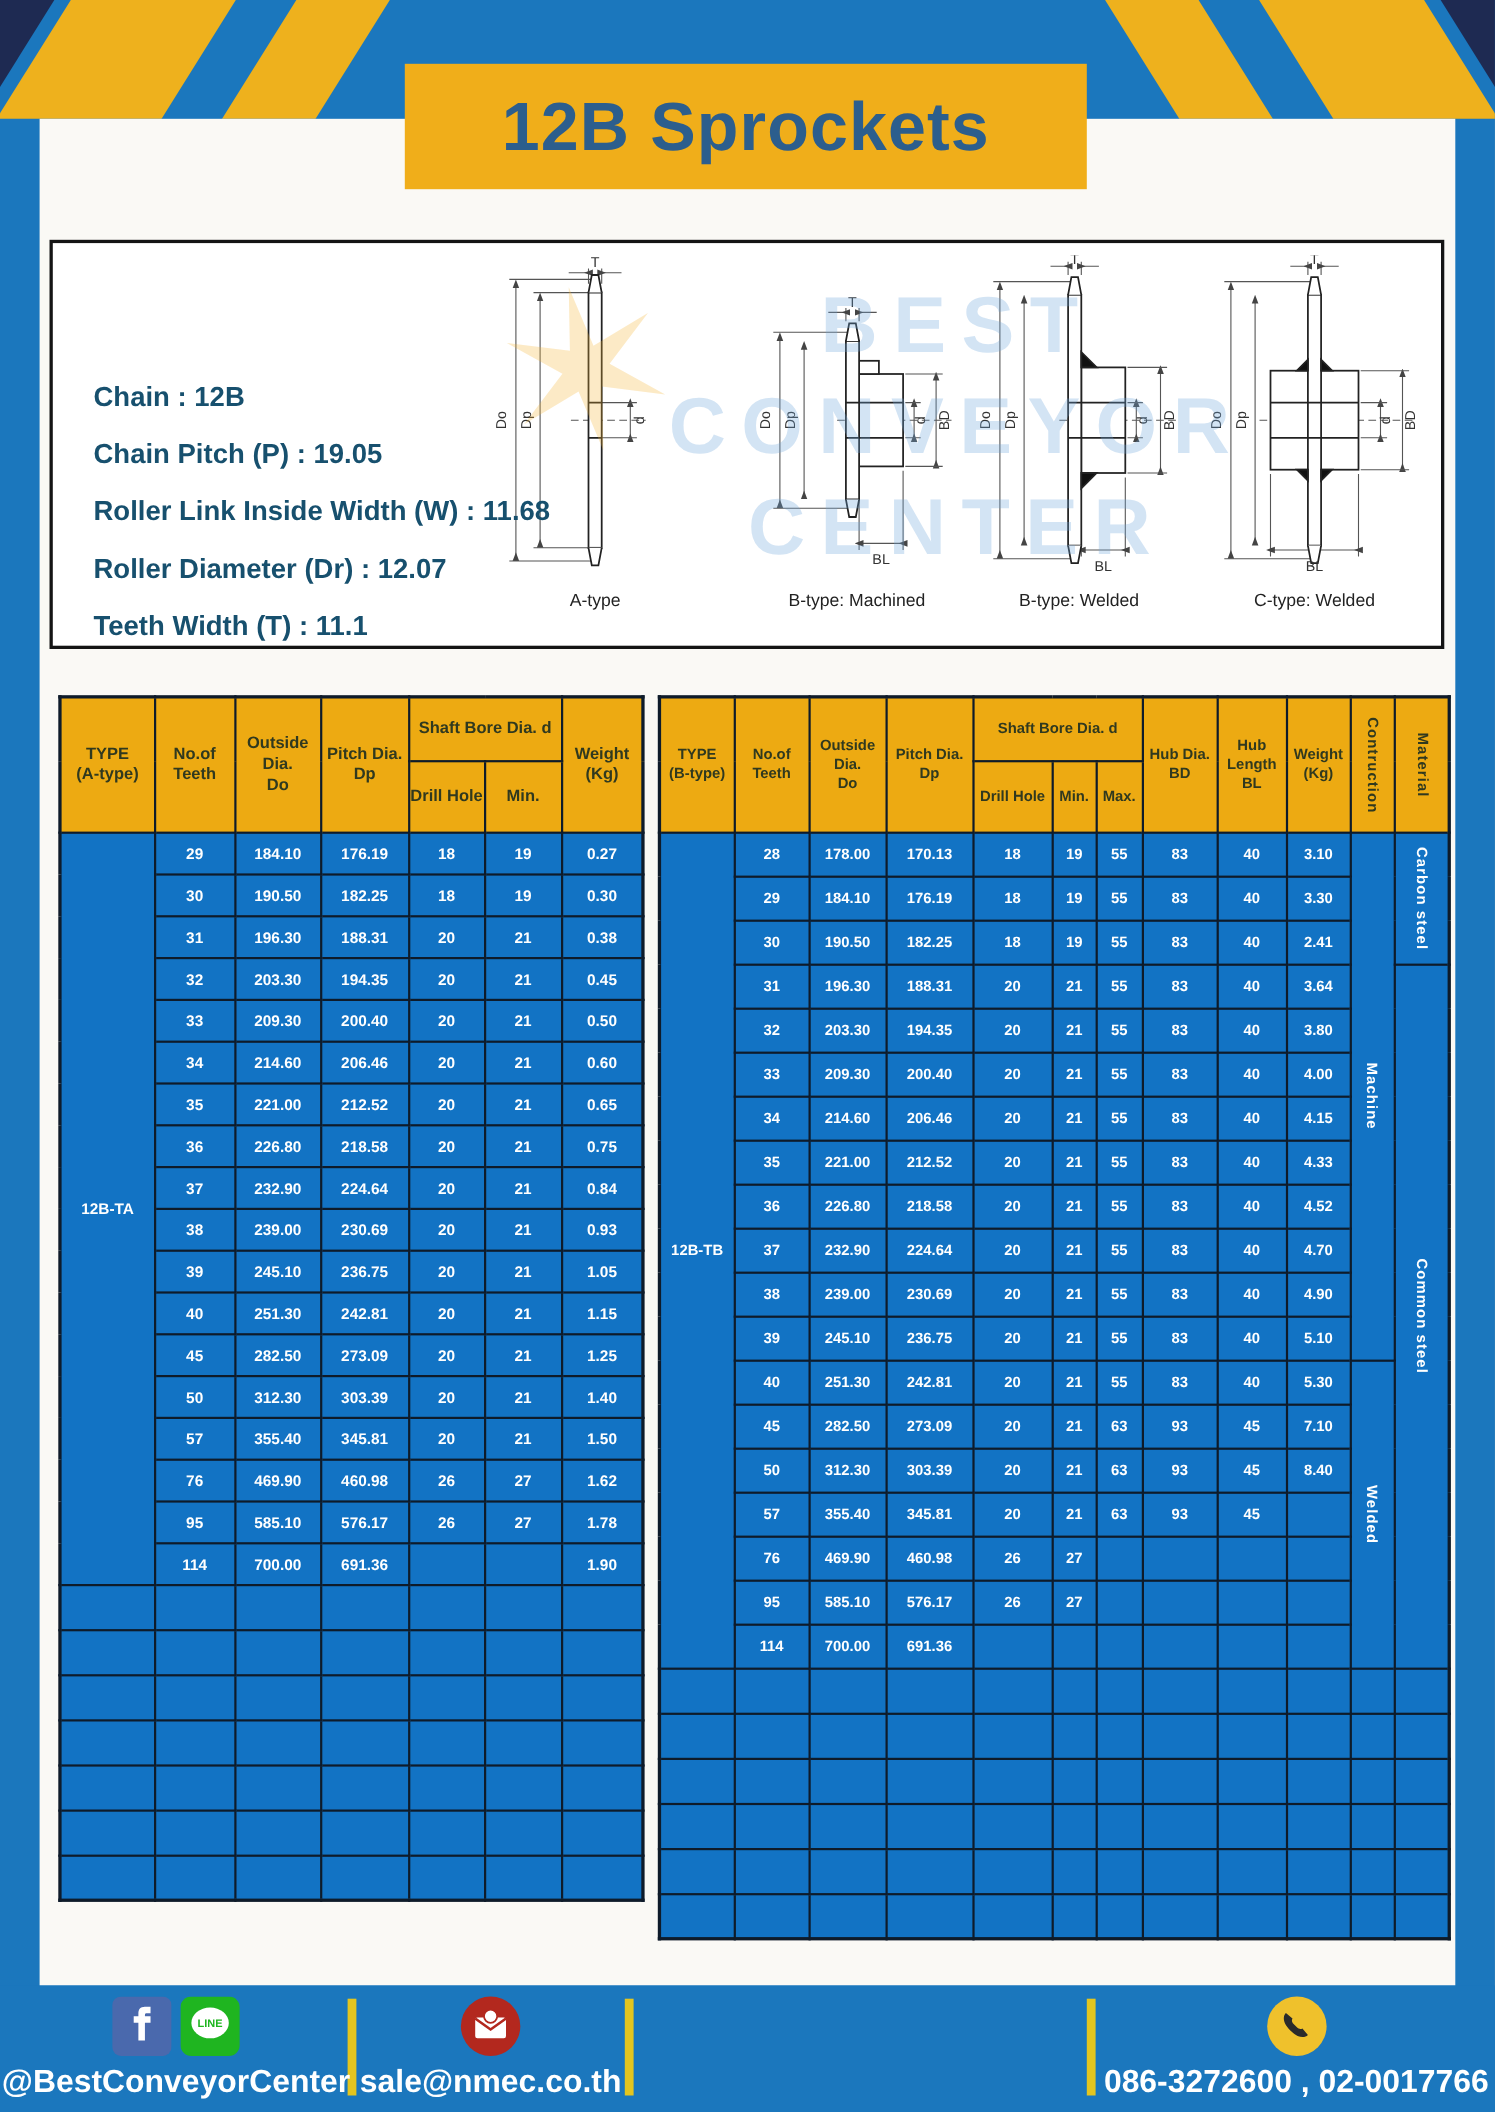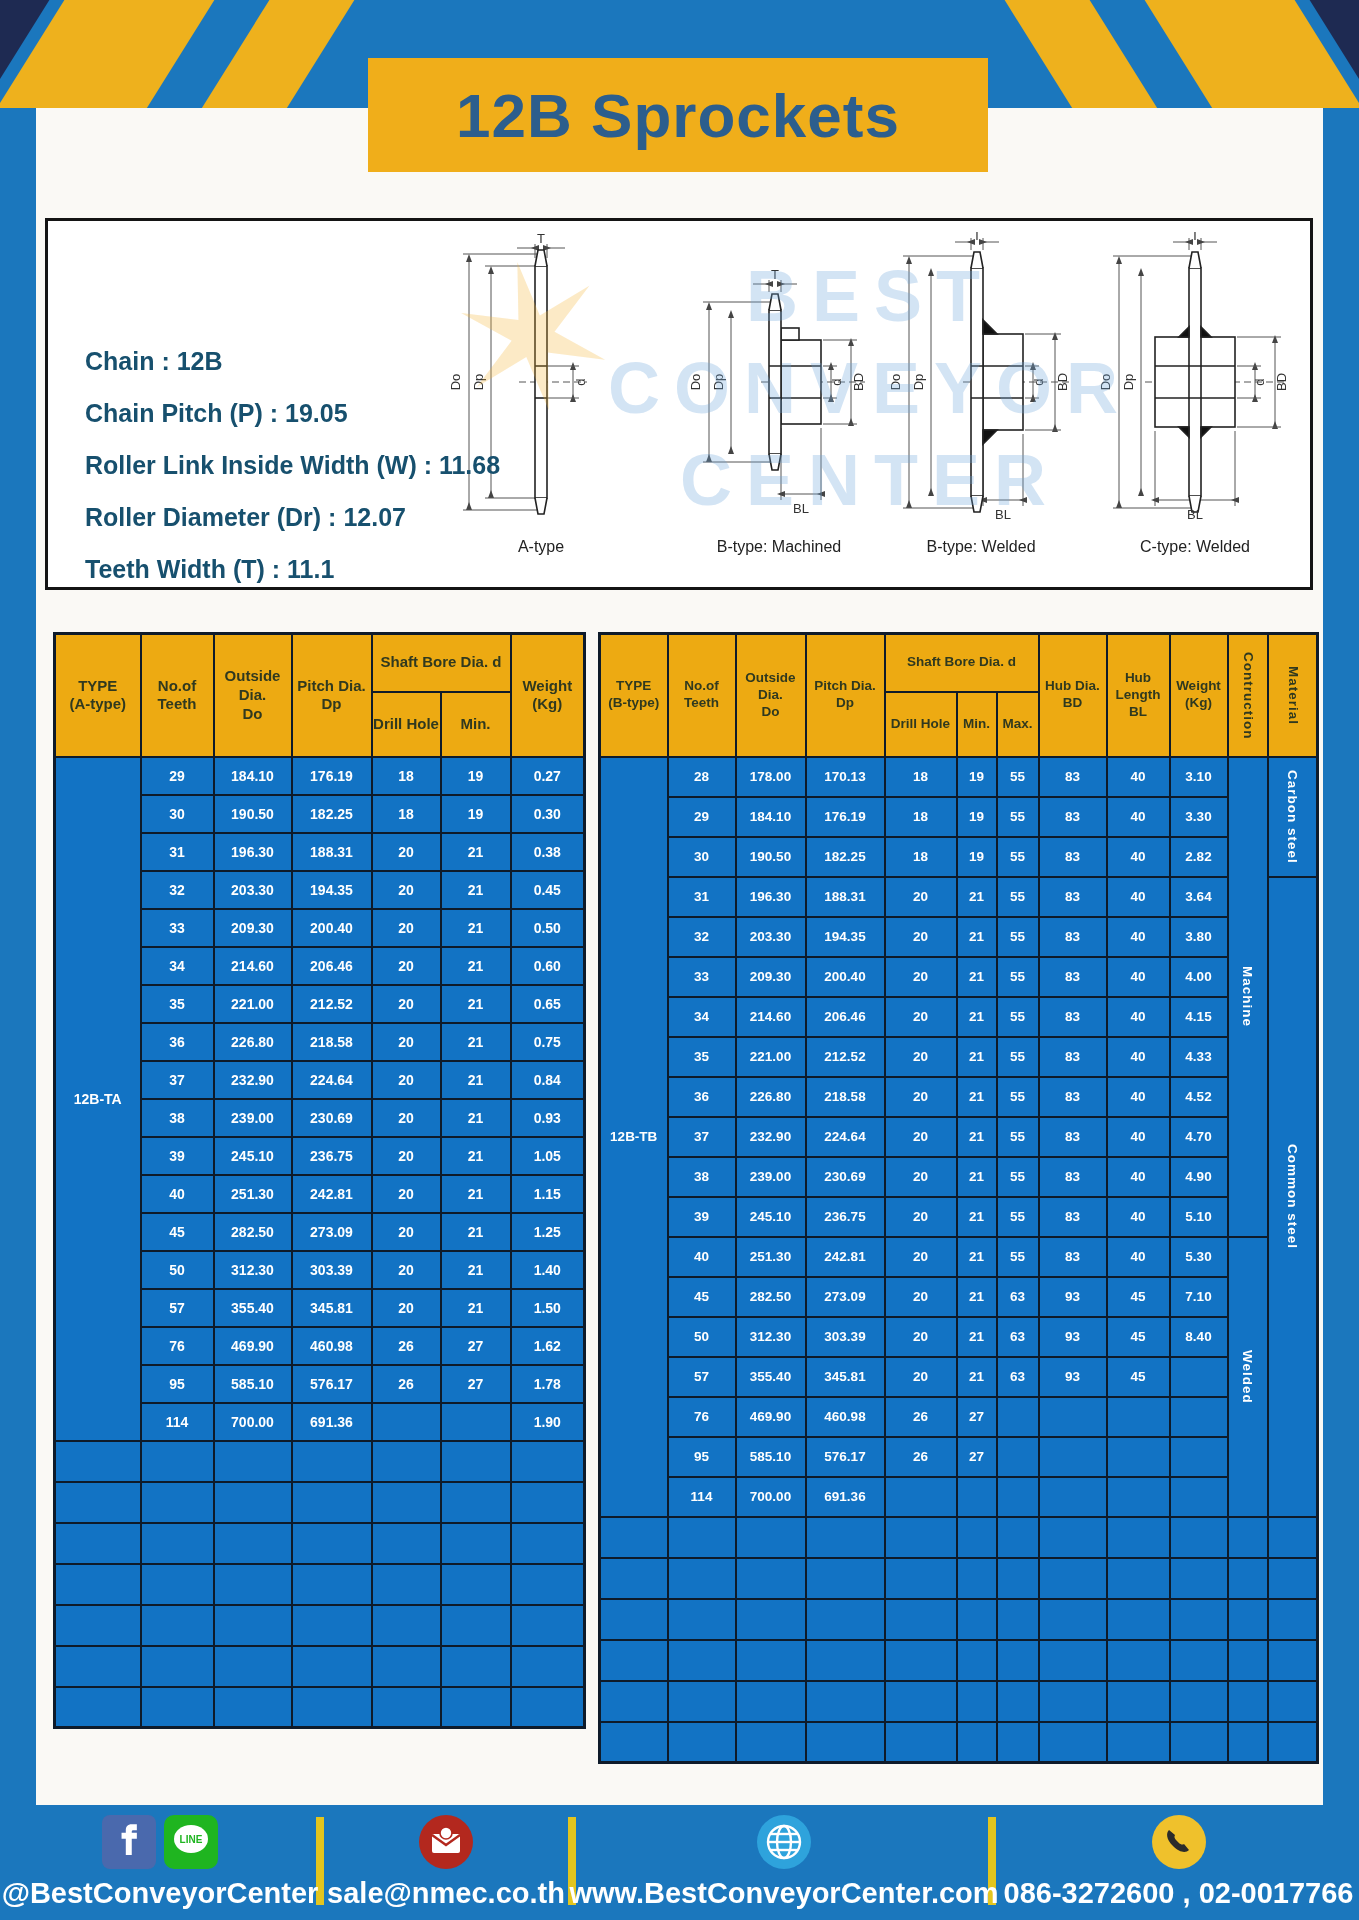--- a/index.html
+++ b/index.html
@@ -574,21 +574,21 @@
         </tr>
         <tr>
           <td>30</td>
           <td>190.50</td>
           <td>182.25</td>
           <td>18</td>
           <td>19</td>
           <td>55</td>
           <td>83</td>
           <td>40</td>
-          <td>2.82</td>
+          <td>2.41</td>
         </tr>
         <tr>
           <td>31</td>
           <td>196.30</td>
           <td>188.31</td>
           <td>20</td>
           <td>21</td>
           <td>55</td>
           <td>83</td>
           <td>40</td>
@@ -880,35 +880,20 @@
               <circle cx="28" cy="28" r="27" fill="#b3281e"></circle>
               <rect x="14" y="20" width="28" height="19" rx="2" fill="#fff"></rect>
               <path d="M14 21 L28 31 L42 21" stroke="#b3281e" stroke-width="2.4" fill="none"></path>
               <circle cx="28" cy="19" r="6" fill="#fff" stroke="#b3281e" stroke-width="1.6"></circle>
             </svg>
         </span>
       </div>
       <div class="flabel">sale@nmec.co.th</div>
     </div>
 
-    <div class="fgroup" style="left:574px;width:420px;">
-      <div class="icons">
-        <span class="icn">
-          <svg width="56" height="56" viewBox="0 0 56 56">
-              <circle cx="28" cy="28" r="27" fill="#2ea3dc"></circle>
-              <circle cx="28" cy="28" r="16" fill="none" stroke="#fff" stroke-width="2.4"></circle>
-              <ellipse cx="28" cy="28" rx="7" ry="16" fill="none" stroke="#fff" stroke-width="2.4"></ellipse>
-              <line x1="12" y1="28" x2="44" y2="28" stroke="#fff" stroke-width="2.4"></line>
-              <line x1="14" y1="20" x2="42" y2="20" stroke="#fff" stroke-width="2.4"></line>
-              <line x1="14" y1="36" x2="42" y2="36" stroke="#fff" stroke-width="2.4"></line>
-            </svg>
-        </span>
-      </div>
-      <div class="flabel">www.BestConveyorCenter.com</div>
-    </div>
 
     <div class="fgroup" style="left:1006px;width:345px;">
       <div class="icons">
         <span class="icn">
           <svg width="56" height="56" viewBox="0 0 56 56">
               <circle cx="28" cy="28" r="27" fill="#efc12c"></circle>
               <path d="M18 16 c-3 3 -3 9 4 16 c7 7 13 7 16 4 l-5 -6 c-1.5 1 -3.5 .5 -5 -1 l-3 -3 c-1.5 -1.5 -2 -3.5 -1 -5 z" fill="#2b2b2b"></path>
             </svg>
         </span>
       </div>

